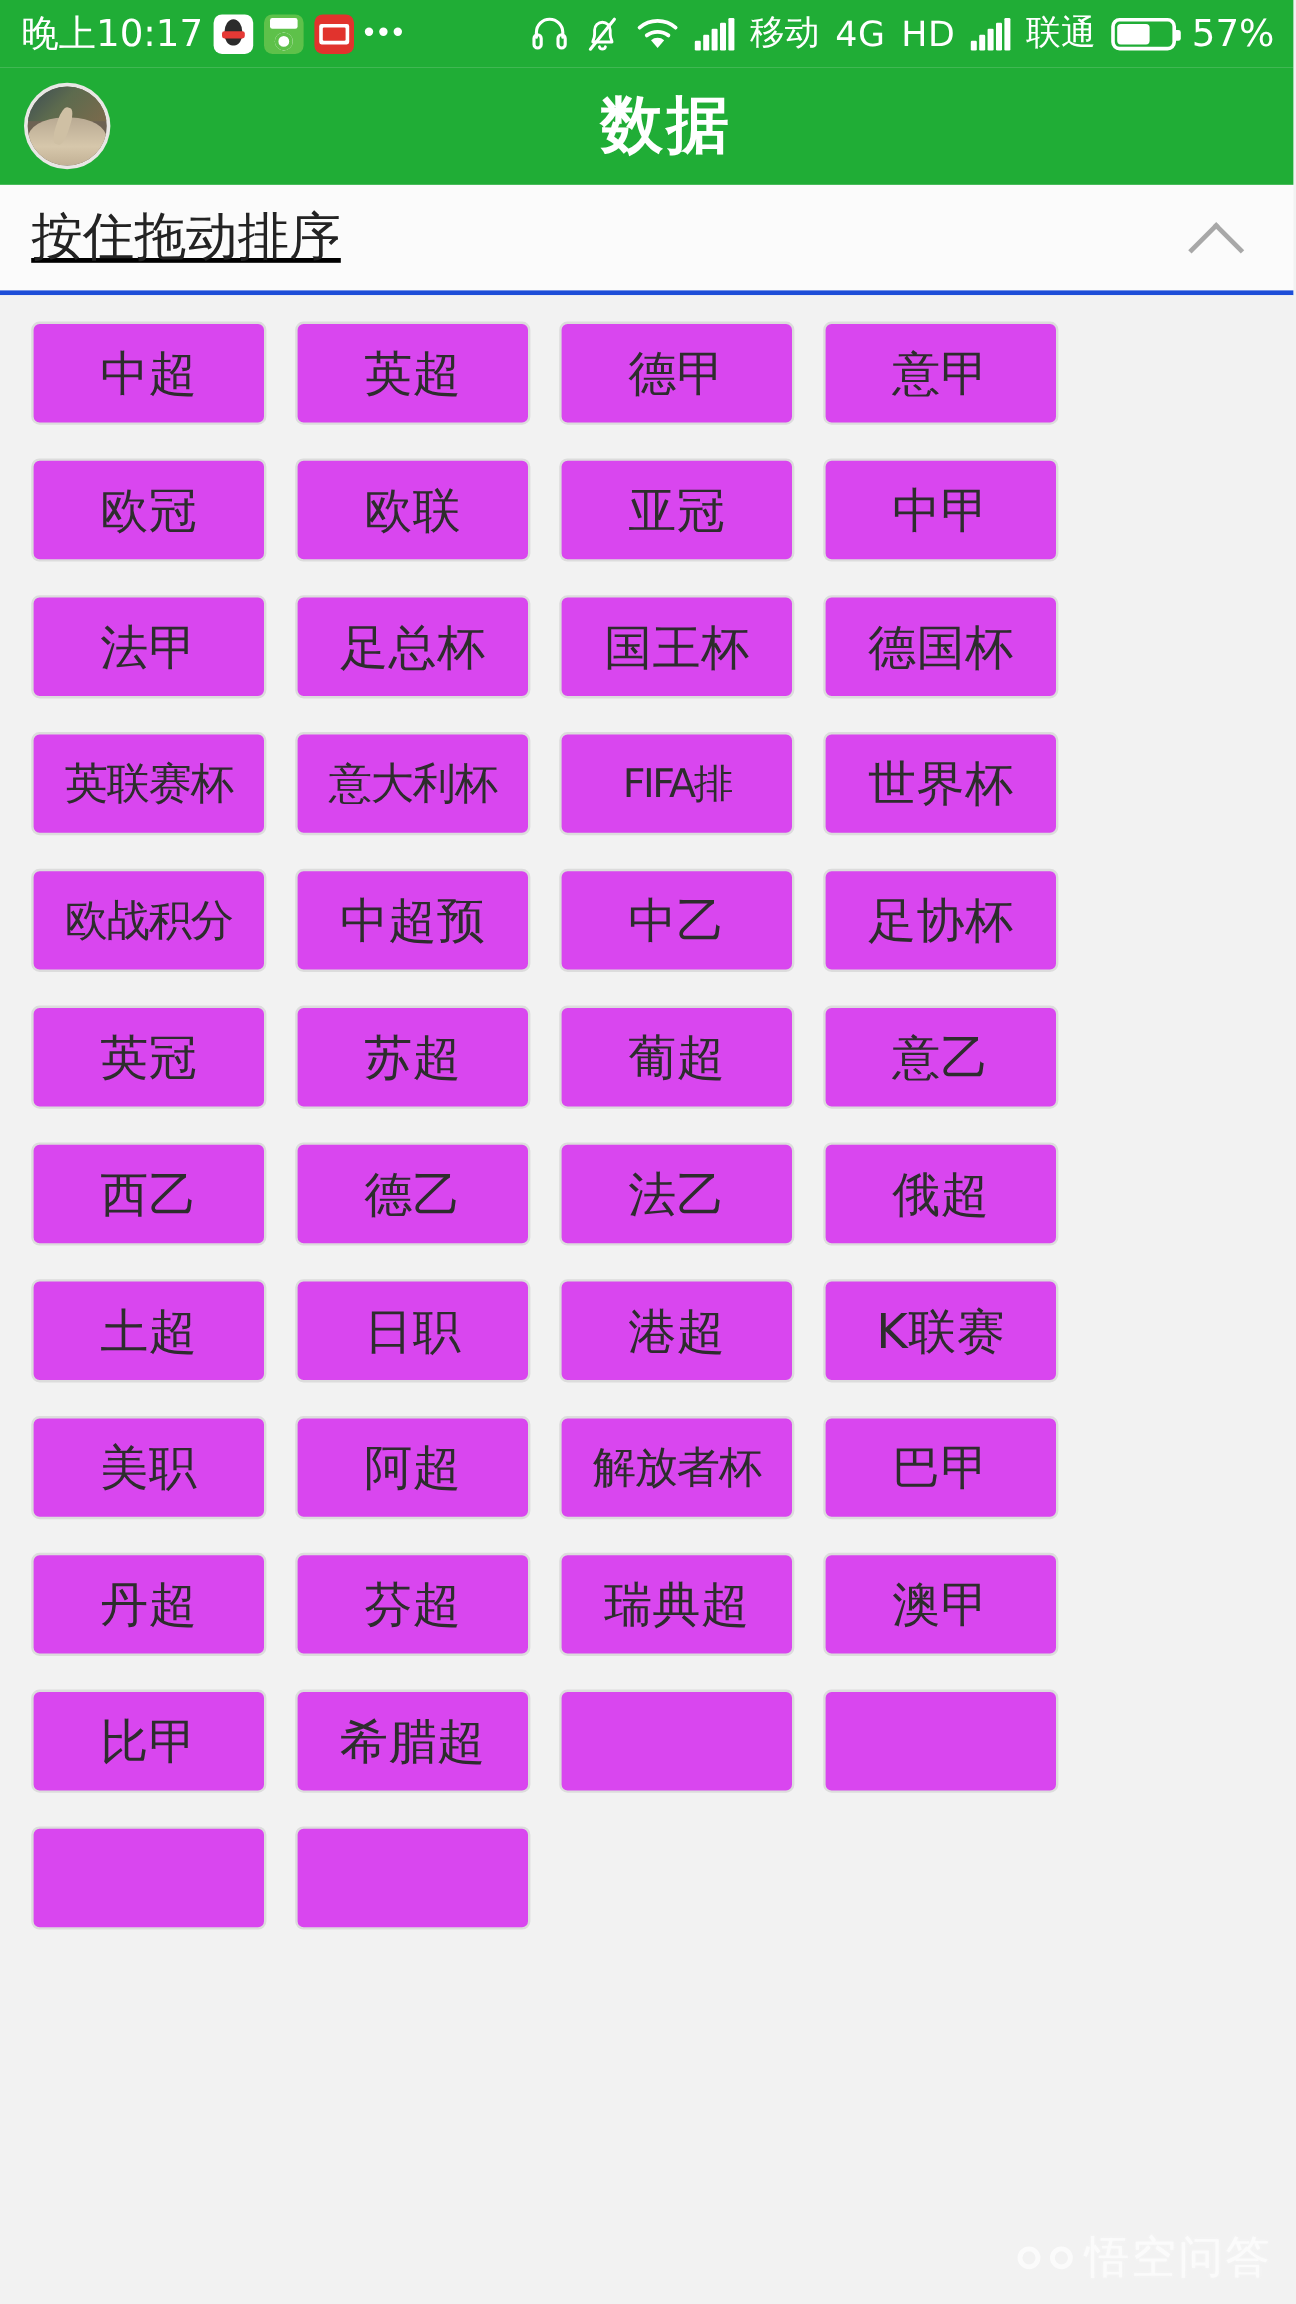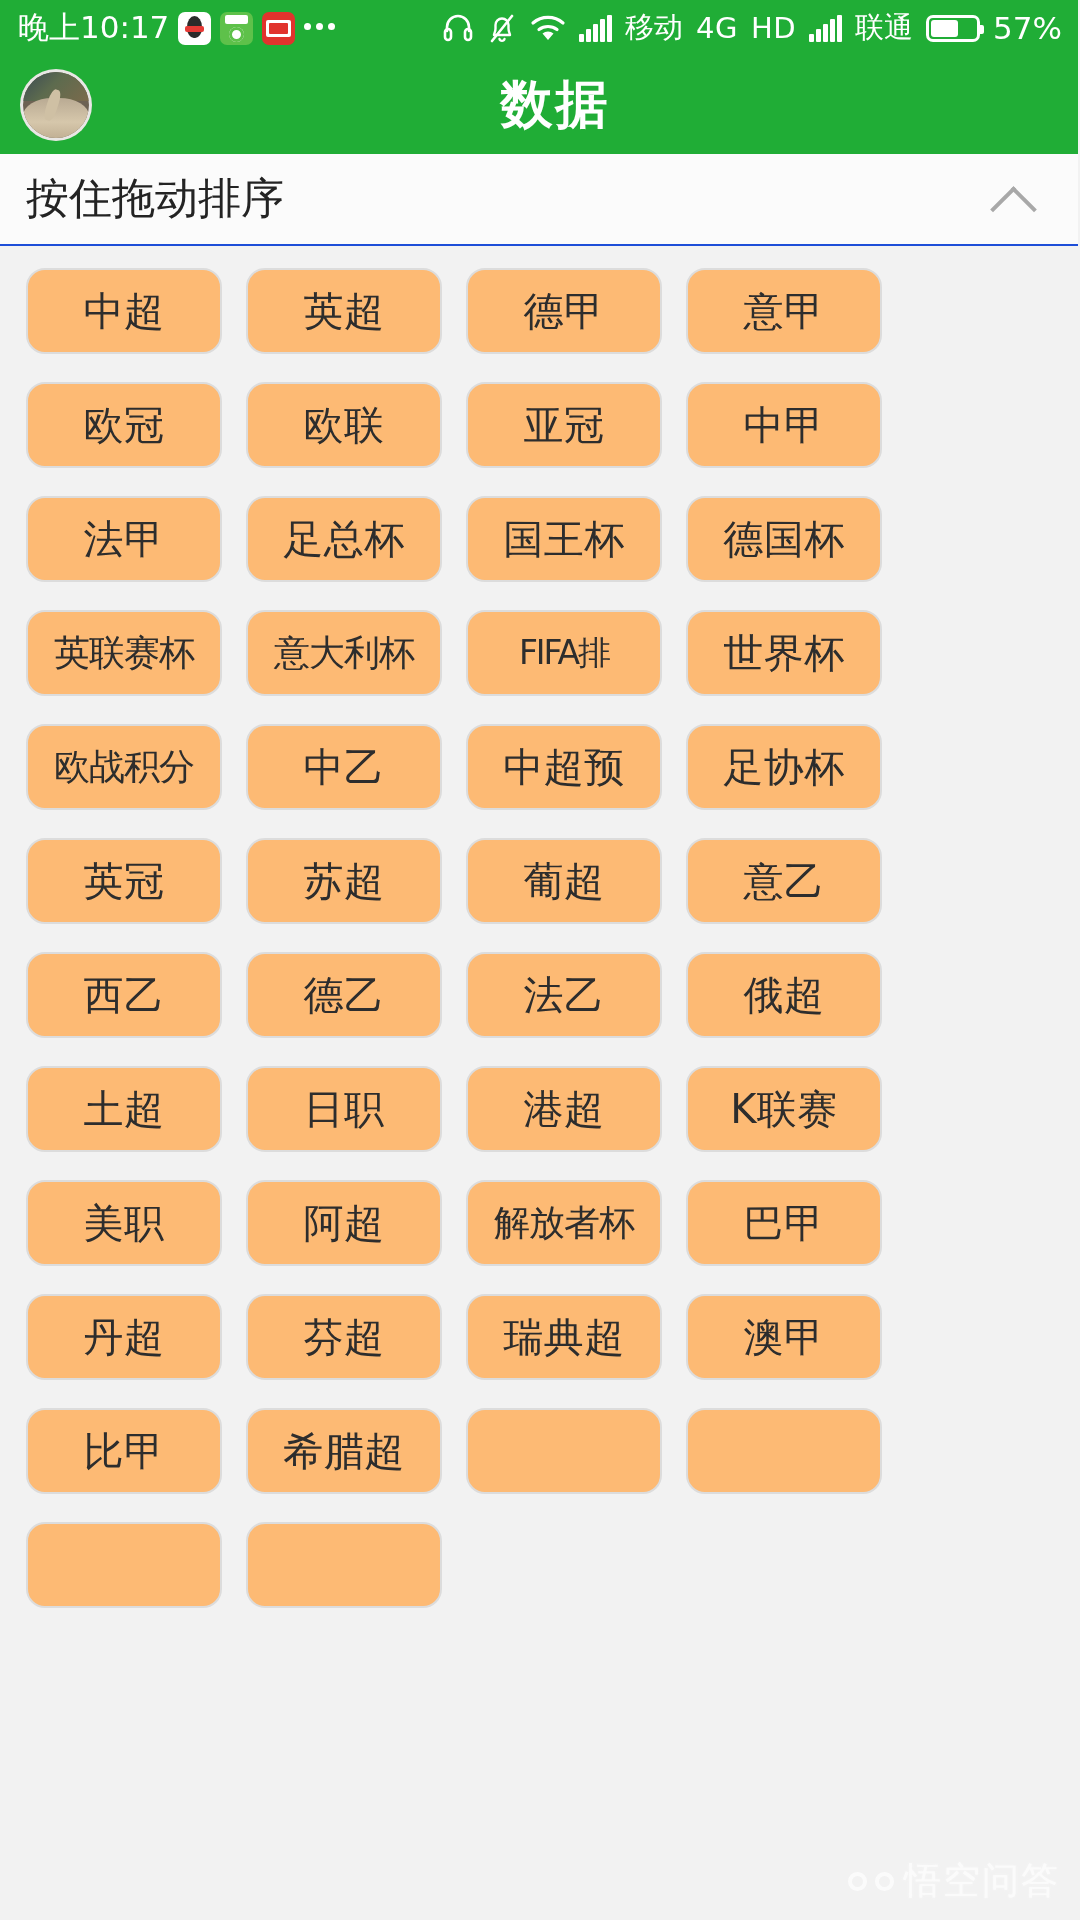--- a/index.html
+++ b/index.html
@@ -229,25 +229,26 @@
     font-weight: bold;
     letter-spacing: 3px;
     pointer-events: none;
     padding-left: 33px;
   }
 
   
   .section-header {
     height: 92px;
     background: #fbfbfb;
-    border-bottom: 2px solid #1d4ed8;
+    border-bottom: 4px solid #1d4ed8;
     display: flex;
     align-items: center;
     padding: 0 43px 0 26px;
     box-sizing: border-box;
+    text-decoration: underline;
   }
   .sh-main {
     font-size: 43px;
     color: #232323;
     white-space: nowrap;
   }
   .sh-sub {
     font-size: 35px;
     color: #9b9b9b;
     white-space: nowrap;
@@ -282,23 +283,23 @@
     display: grid;
     grid-template-columns: repeat(4, 196px);
     column-gap: 24px;
     row-gap: 28px;
     padding: 22px 26px 0 26px;
     box-sizing: border-box;
     justify-content: start;
   }
   .league-cell {
     height: 86px;
-    background: #fdba74;
+    background: #d946ef;
     border: 2px solid #dcdcdc;
-    border-radius: 19px;
+    border-radius: 7px;
     display: flex;
     align-items: center;
     justify-content: center;
     box-sizing: border-box;
     overflow: hidden;
   }
   .league-cell span {
     font-size: 40px;
     color: #2d2d2d;
     white-space: nowrap;
@@ -463,24 +464,24 @@
         <div class="league-cell len5">
           <span>FIFA排</span>
         </div>
         <div class="league-cell">
           <span>世界杯</span>
         </div>
         <div class="league-cell len4">
           <span>欧战积分</span>
         </div>
         <div class="league-cell">
+          <span>中超预</span>
+        </div>
+        <div class="league-cell">
           <span>中乙</span>
-        </div>
-        <div class="league-cell">
-          <span>中超预</span>
         </div>
         <div class="league-cell">
           <span>足协杯</span>
         </div>
         <div class="league-cell">
           <span>英冠</span>
         </div>
         <div class="league-cell">
           <span>苏超</span>
         </div>

